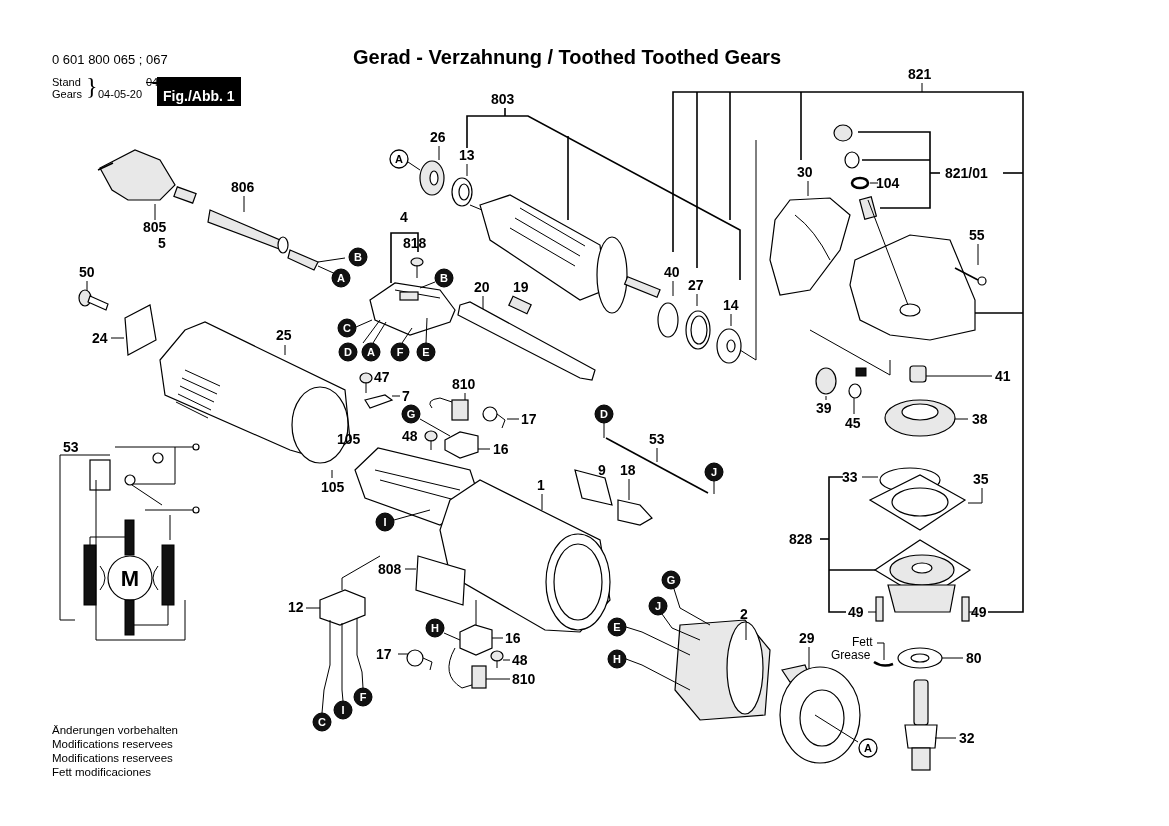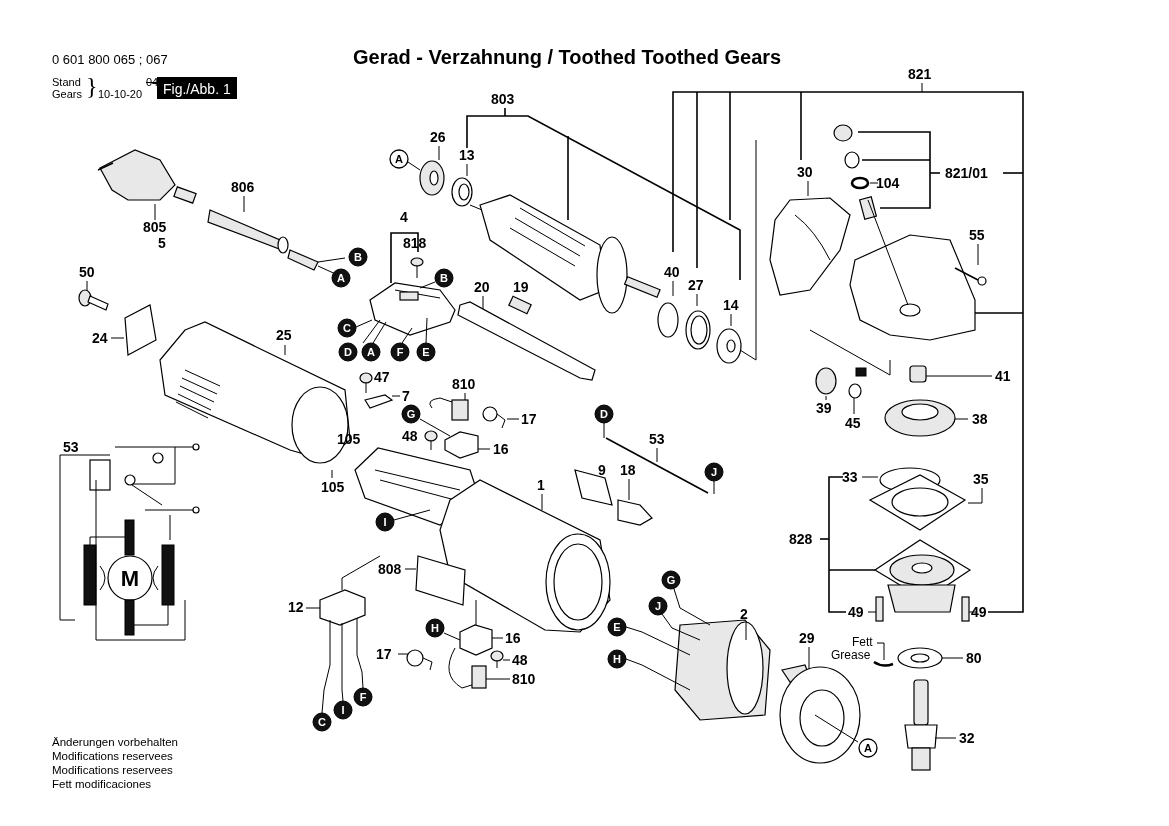--- a/index.html
+++ b/index.html
@@ -4,23 +4,23 @@
 <style>
   html, body { margin:0; padding:0; background:#ffffff; }
   body { width:1169px; height:826px; position:relative; overflow:hidden;
          font-family:"Liberation Sans", sans-serif; color:#000; }
   .docnum { position:absolute; left:52px; top:52px; font-size:13px; }
   .stand { position:absolute; left:52px; top:76px; font-size:11px; line-height:12px; }
   .stand .brace { position:absolute; left:34px; top:-2px; font-size:24px; line-height:24px; font-family:"Liberation Serif", serif; }
   .stand .dates { position:absolute; left:46px; top:0; white-space:nowrap; }
   .stand .old { text-decoration:line-through;padding-left:48px; }
   .figbadge { position:absolute; left:157px; top:77px; background:#000; color:#fff;
-              font-weight:normal; font-size:14px; padding:4px 6px 2px 6px; }
+              font-weight:bold; font-size:14px; padding:11px 6px 2px 6px; }
   .title { position:absolute; left:353px; top:46px; font-size:20px; font-weight:bold; white-space:nowrap; }
-  .notes { position:absolute; left:52px; top:723px; font-size:11.5px; line-height:14px;margin-top:12px; }
+  .notes { position:absolute; left:52px; top:723px; font-size:11.5px; line-height:14px; }
   svg#diagram { position:absolute; left:0; top:0; }
   .lbl { font-family:"Liberation Sans", sans-serif; font-size:14px; font-weight:bold; }
   .lbl-sm { font-family:"Liberation Sans", sans-serif; font-size:12px; }
   .mk text { font-family:"Liberation Sans", sans-serif; font-size:11px; font-weight:bold; fill:#fff; }
   .mk-o text { font-family:"Liberation Sans", sans-serif; font-size:11px; font-weight:bold; fill:#000; }
   .ln { stroke:#000; stroke-width:1; fill:none; }
   .lnb { stroke:#000; stroke-width:1.6; fill:none; }
   .part { stroke:#000; stroke-width:1.2; fill:#fff; }
   .partg { stroke:#000; stroke-width:1.2; fill:#e8e8e8; }
   .dark { fill:#111; stroke:#000; }
@@ -28,21 +28,21 @@
 </head>
 <body>
 
 <div class="docnum">0 601 800 065 ; 067</div>
 <div class="stand">
   <div>Stand</div>
   <div>Gears</div>
   <span class="brace">}</span>
   <div class="dates">
     <div class="old">04-09</div>
-    <div>10-10-20</div>
+    <div>04-05-20</div>
   </div>
 </div>
 <div class="figbadge">Fig./Abb. 1</div>
 <div class="title">Gerad - Verzahnung / Toothed Toothed Gears</div>
 
 <div class="notes">
   <div>Änderungen vorbehalten</div>
   <div>Modifications reservees</div>
   <div>Modifications reservees</div>
   <div>Fett modificaciones</div>

